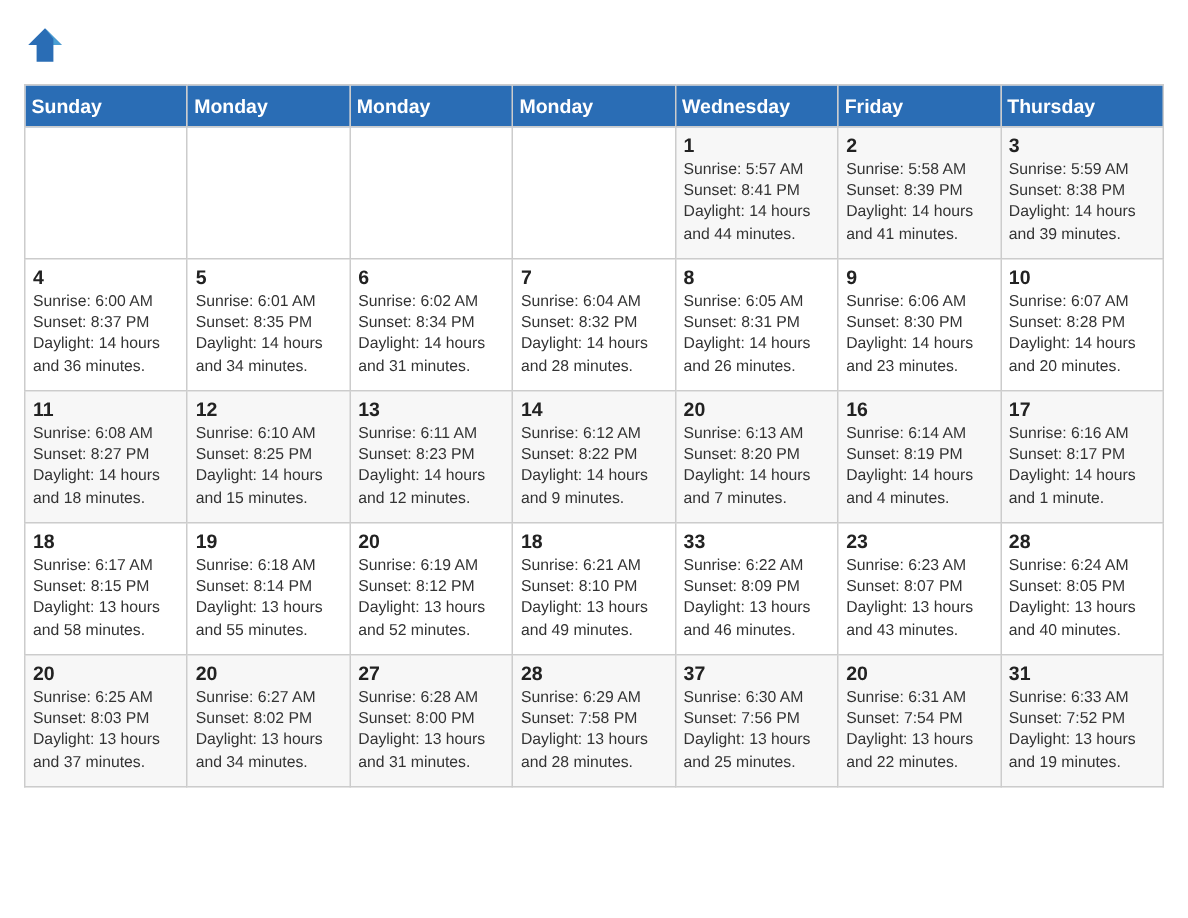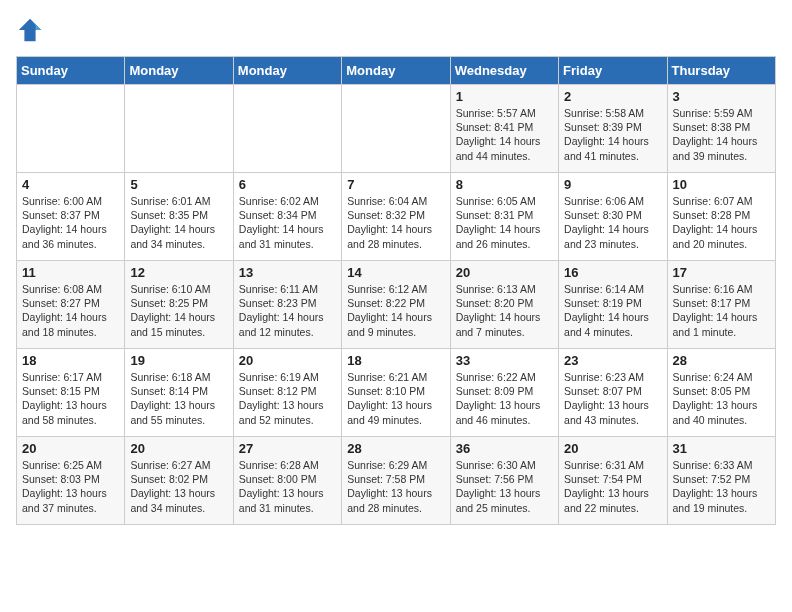--- a/index.html
+++ b/index.html
@@ -243,21 +243,21 @@
         </td>
         <td>
           <span class="day-num">27</span>
           <div class="day-info">Sunrise: 6:28 AM<br>Sunset: 8:00 PM<br>Daylight: 13 hours and 31 minutes.</div>
         </td>
         <td>
           <span class="day-num">28</span>
           <div class="day-info">Sunrise: 6:29 AM<br>Sunset: 7:58 PM<br>Daylight: 13 hours and 28 minutes.</div>
         </td>
         <td>
-          <span class="day-num">36</span>
+          <span class="day-num">37</span>
           <div class="day-info">Sunrise: 6:30 AM<br>Sunset: 7:56 PM<br>Daylight: 13 hours and 25 minutes.</div>
         </td>
         <td>
           <span class="day-num">20</span>
           <div class="day-info">Sunrise: 6:31 AM<br>Sunset: 7:54 PM<br>Daylight: 13 hours and 22 minutes.</div>
         </td>
         <td>
           <span class="day-num">31</span>
           <div class="day-info">Sunrise: 6:33 AM<br>Sunset: 7:52 PM<br>Daylight: 13 hours and 19 minutes.</div>
         </td>

